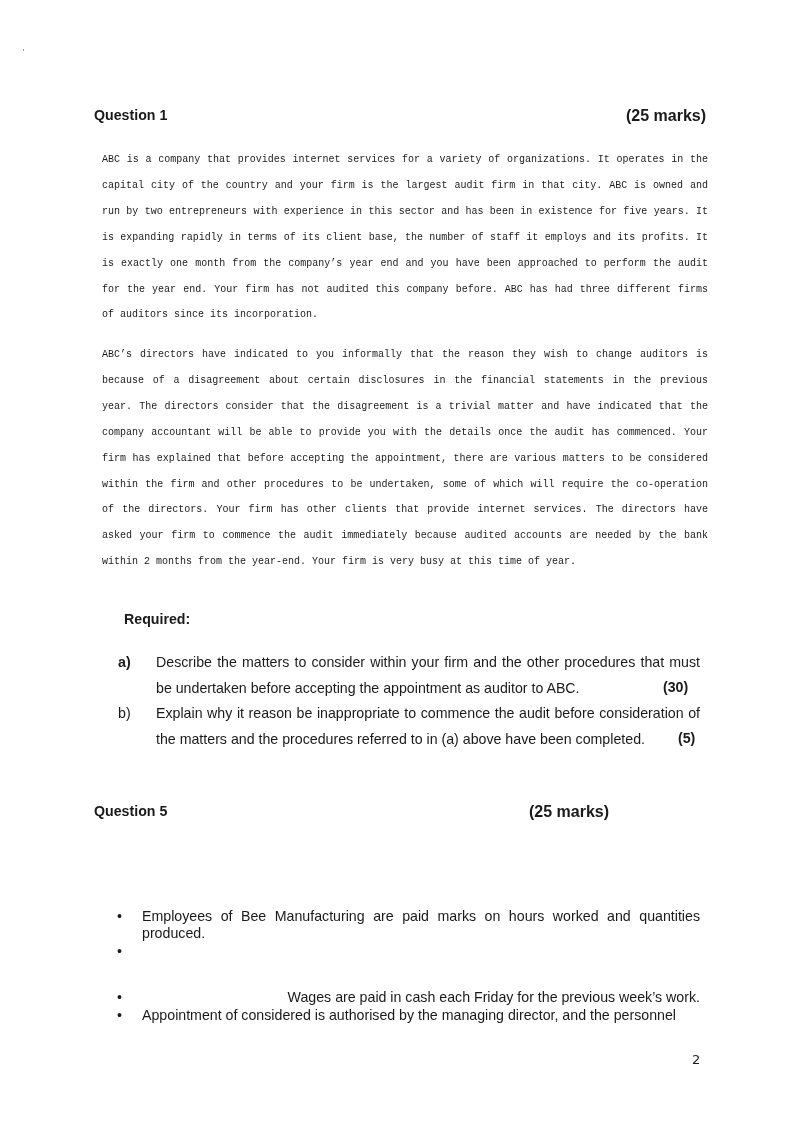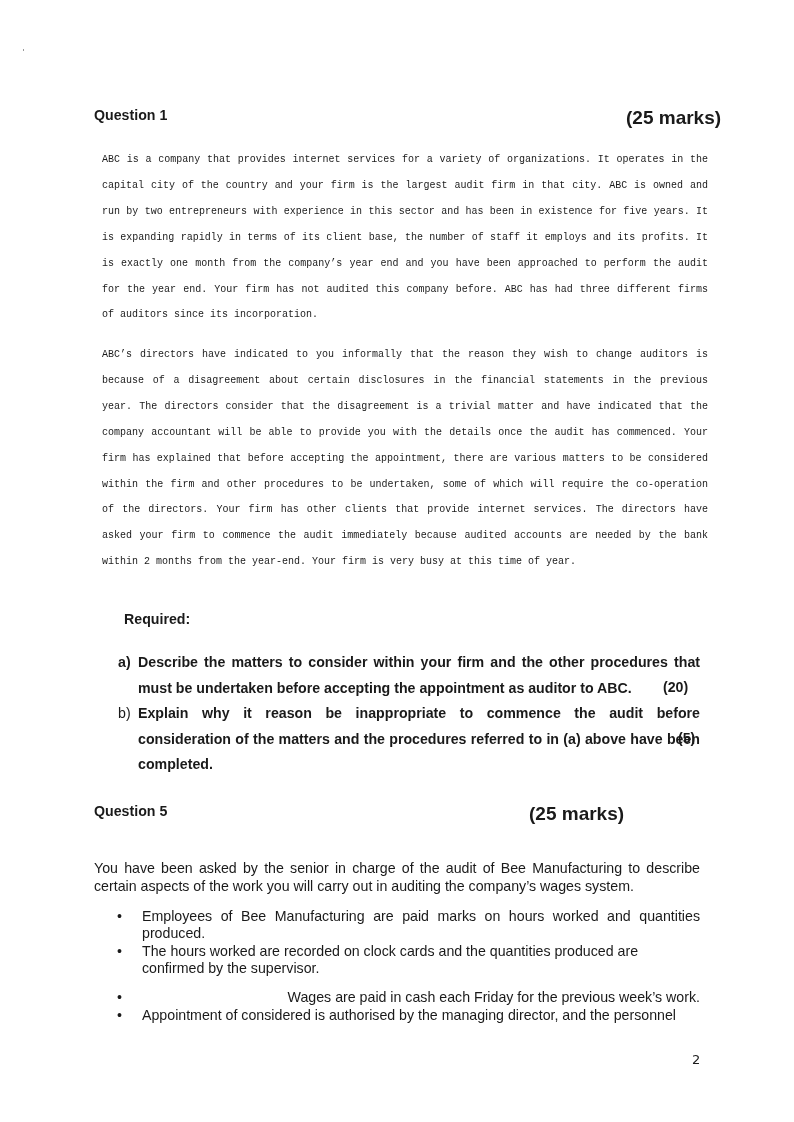--- a/index.html
+++ b/index.html
@@ -1,26 +1,26 @@
 <!DOCTYPE html>
 <html><head>
 <meta charset="utf-8">
 <style>
   html, body { margin: 0; padding: 0; background: #ffffff; }
   body { width: 794px; height: 1122px; position: relative; overflow: hidden;
          font-family: "Liberation Sans", sans-serif; color: #1a1a1a; }
   .page { position: absolute; left: 0; top: 0; width: 794px; height: 1122px; }
   .qhead { position: absolute; left: 94px; font-weight: bold; font-size: 14.2px; }
-  .marks { position: absolute; font-weight: bold; font-size: 19px; }
+  .marks { position: absolute; font-weight: bold; font-size: 16px; }
   .para { position: absolute; left: 94px; width: 606px; font-size: 10px; line-height: 25.9px;
           text-align: justify; margin: 8px; font-family: Liberation Mono, monospace; }
   .req { position: absolute; left: 94px; font-weight: bold; font-size: 14.2px; }
   .item { position: absolute; left: 118px; width: 582px; font-size: 14.2px; line-height: 25.6px; }
   .item .lbl { position: absolute; left: 0; top: 0; }
-  .item .txt { display: block; margin-left: 20px; text-align: justify; font-weight: bold; }
+  .item .txt { display: block; margin-left: 38px; text-align: justify; }
   .item .m { font-weight: bold; position: absolute; }
   .para2 { position: absolute; left: 94px; width: 606px; font-size: 14.2px; line-height: 17.6px;
            text-align: justify; margin: 0; }
   .bullet { position: absolute; left: 117px; width: 583px; font-size: 14.2px; line-height: 17.2px; }
   .bullet .dot { position: absolute; left: 0; top: 0; }
   .bullet .btxt { display: block; margin-left: 25px; text-align: justify; }
   .pagenum { position: absolute; left: 692px; top: 1052px; font-family: "DejaVu Sans", sans-serif; font-size: 13px; }
   .speck { position: absolute; width: 1px; height: 2px; background: #999; }
 </style>
 </head>
@@ -33,41 +33,39 @@
   <div class="marks" style="left:626px;top:107px;">(25 marks)</div>
 
   <p class="para" style="top:139px;">ABC is a company that provides internet services for a variety of organizations. It operates in the capital city of the country and your firm is the largest audit firm in that city. ABC is owned and run by two entrepreneurs with experience in this sector and has been in existence for five years. It is expanding rapidly in terms of its client base, the number of staff it employs and its profits. It is exactly one month from the company’s year end and you have been approached to perform the audit for the year end. Your firm has not audited this company before. ABC has had three different firms of auditors since its incorporation.</p>
   <p class="para" style="top:334px;">ABC’s directors have indicated to you informally that the reason they wish to change auditors is because of a disagreement about certain disclosures in the financial statements in the previous year. The directors consider that the disagreement is a trivial matter and have indicated that the company accountant will be able to provide you with the details once the audit has commenced. Your firm has explained that before accepting the appointment, there are various matters to be considered within the firm and other procedures to be undertaken, some of which will require the co-operation of the directors. Your firm has other clients that provide internet services. The directors have asked your firm to commence the audit immediately because audited accounts are needed by the bank within 2 months from the year-end. Your firm is very busy at this time of year.</p>
 
   <div class="req" style="top:611px;margin-left:30px;">Required:</div>
 
   <div class="item" style="top:650px;">
     <span class="lbl" style="font-weight:bold;">a)</span>
     <span class="txt" style="padding-right:0;">Describe the matters to consider within your firm and the other procedures that must be undertaken before accepting the appointment as auditor to ABC.</span>
-    <span class="m" style="left:545px;top:25px;">(20)</span>
+    <span class="m" style="left:545px;top:25px;">(30)</span>
   </div>
 
   <div class="item" style="top:701px;">
     <span class="lbl">b)</span>
     <span class="txt">Explain why it reason be inappropriate to commence the audit before consideration of the matters and the procedures referred to in (a) above have been completed.</span>
     <span class="m" style="left:560px;top:25px;">(5)</span>
   </div>
 
   <div class="qhead" style="top:803px;">Question 5</div>
   <div class="marks" style="left:529px;top:803px;">(25 marks)</div>
 
-  <p class="para2" style="top:860px;">You have been asked by the senior in charge of the audit of Bee Manufacturing to describe certain aspects of the work you will carry out in auditing the company’s wages system.</p>
 
   <div class="bullet" style="top:908px;">
     <span class="dot">•</span>
     <span class="btxt">Employees of Bee Manufacturing are paid marks on hours worked and quantities produced.</span>
   </div>
   <div class="bullet" style="top:943px;">
     <span class="dot">•</span>
-    <span class="btxt" style="width:510px;text-align:left;">The hours worked are recorded on clock cards and the quantities produced are confirmed by the supervisor.</span>
   </div>
   <div class="bullet" style="top:989px;">
     <span class="dot">•</span>
     <span class="btxt" style="text-align:right;">Wages are paid in cash each Friday for the previous week’s work.</span>
   </div>
   <div class="bullet" style="top:1007px;">
     <span class="dot">•</span>
     <span class="btxt" style="text-align:left;white-space:nowrap;">Appointment of considered is authorised by the managing director, and the personnel</span>
   </div>
 

